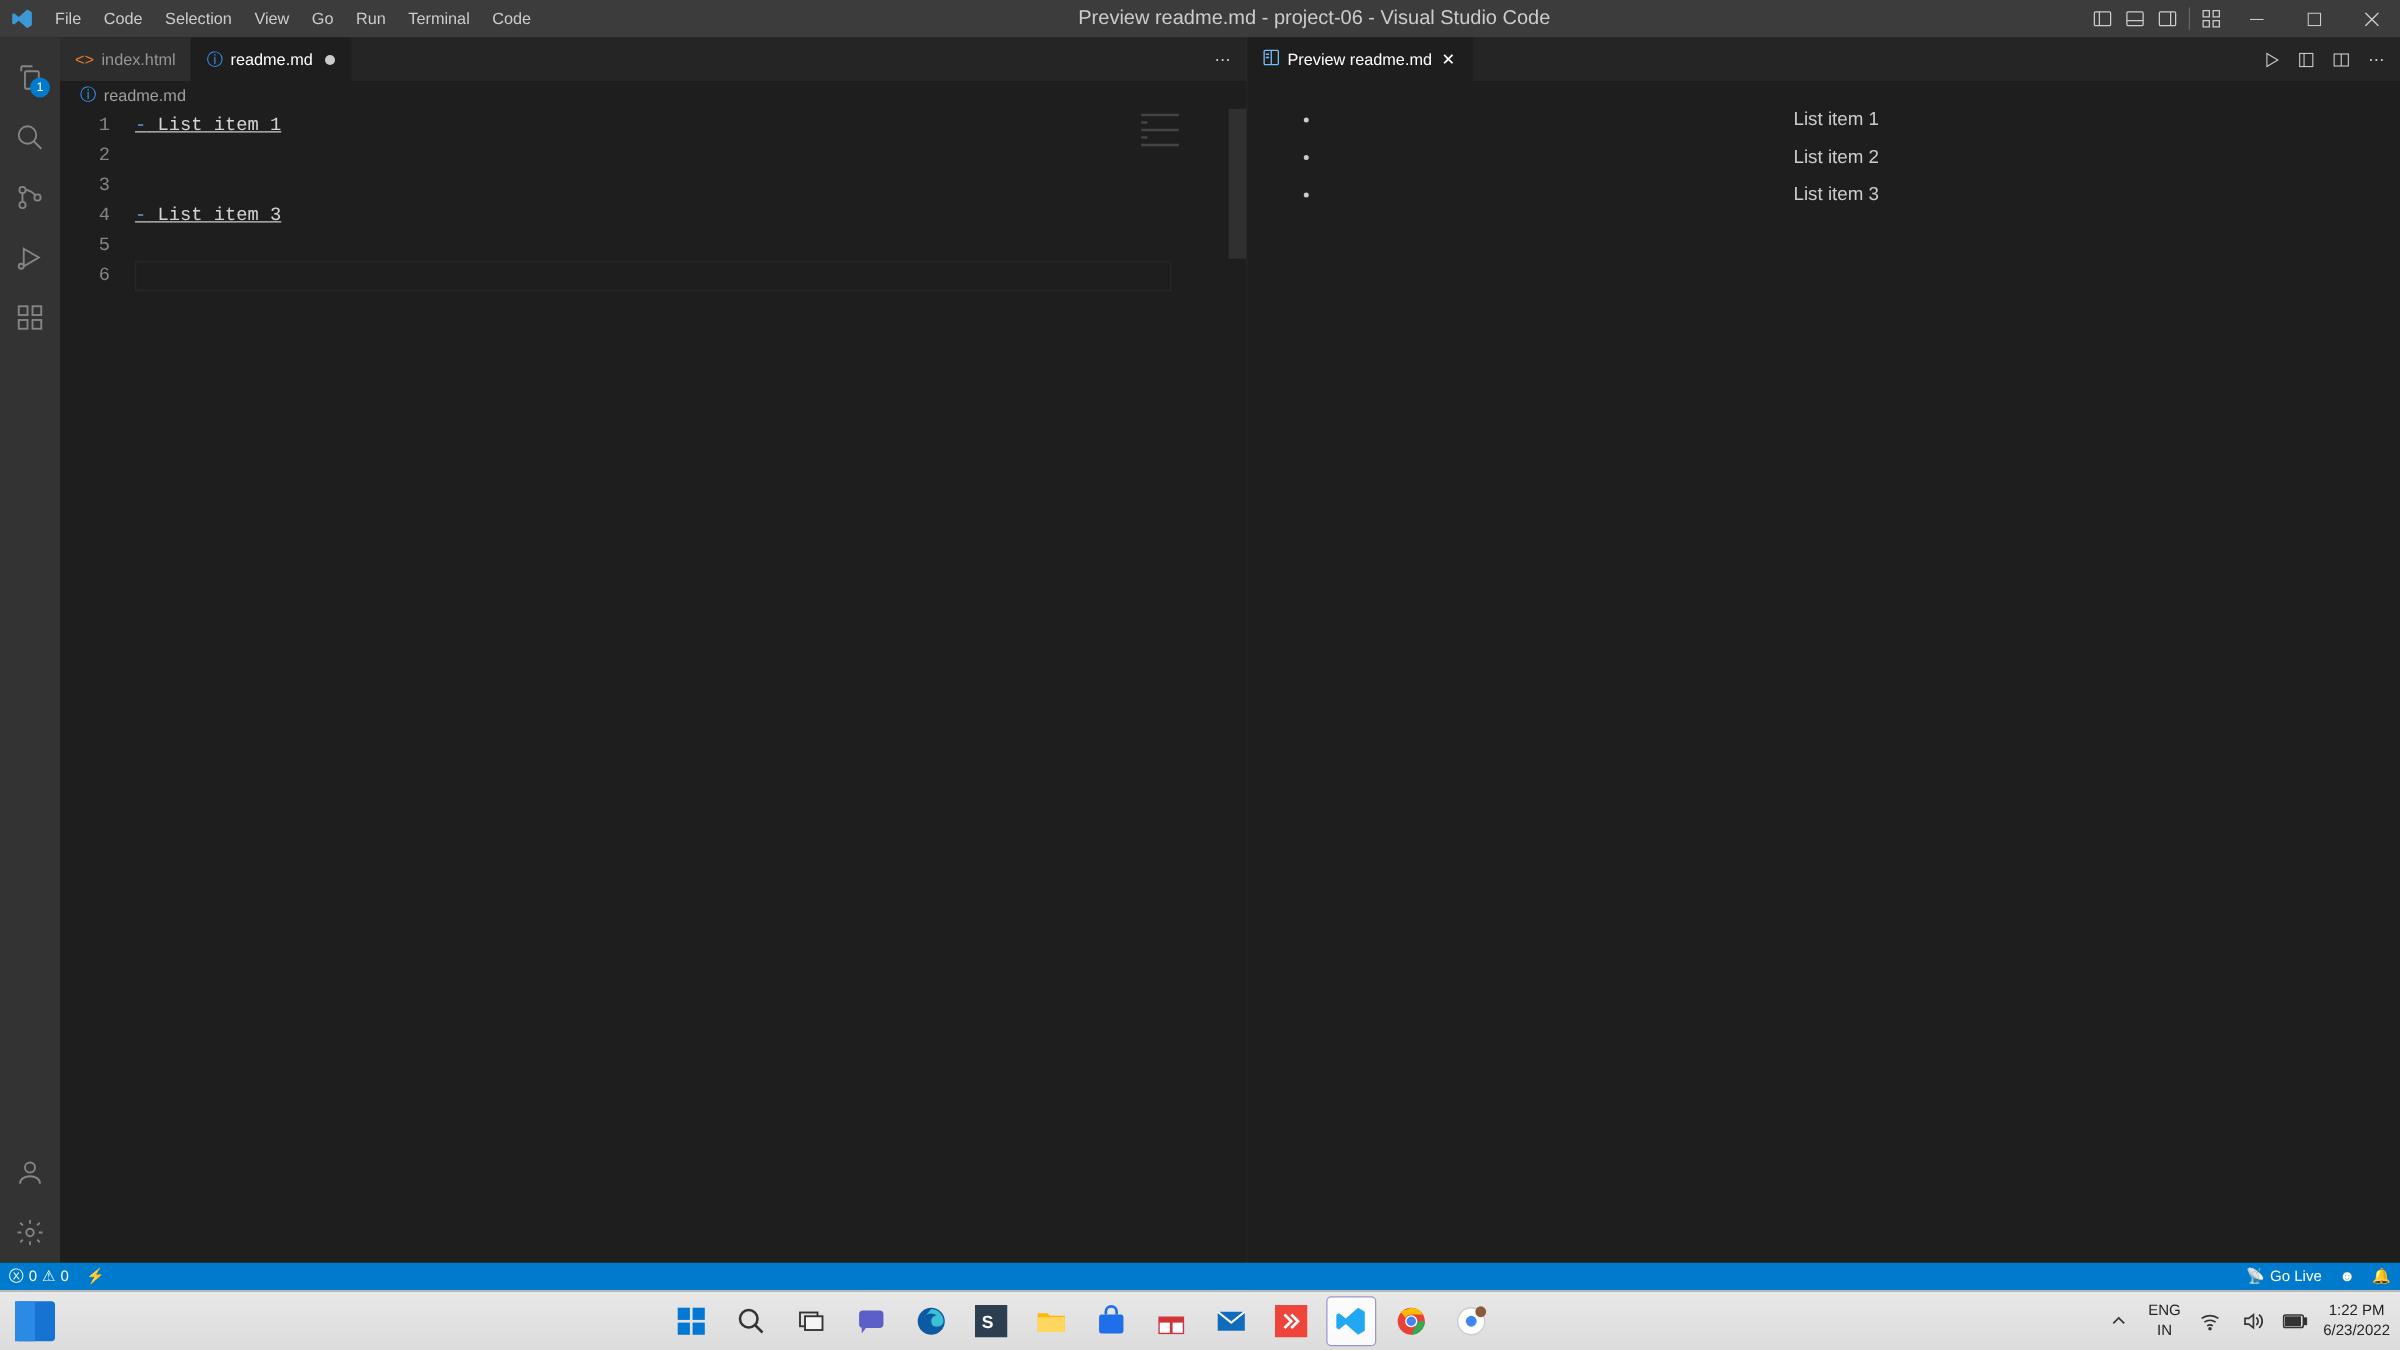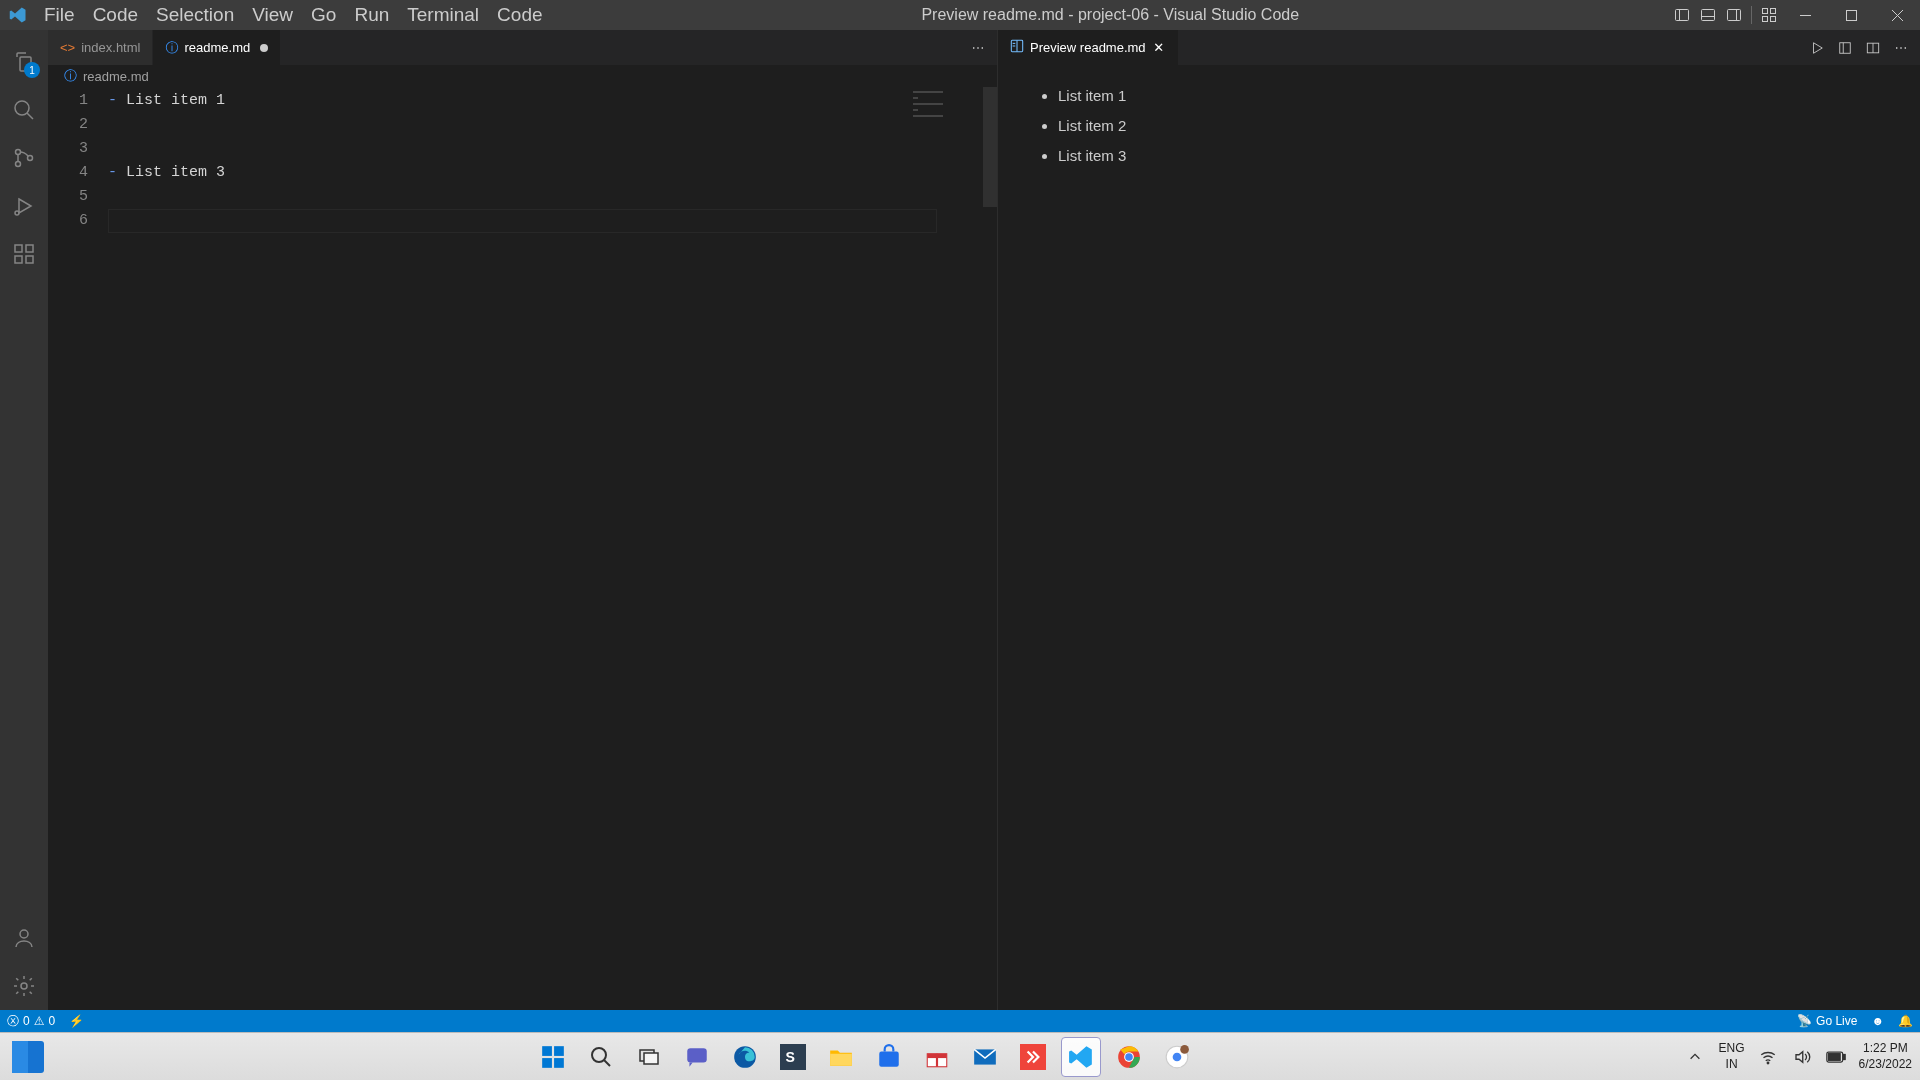--- a/index.html
+++ b/index.html
@@ -10,56 +10,56 @@
   overflow: hidden; font-size: 13px;
 }
 .titlebar {
   height: 30px; background: #3c3c3c;
   display: flex; align-items: center;
   -webkit-app-region: drag;
 }
 .titlebar .logo { width: 35px; display: flex; align-items: center; justify-content: center; }
 .titlebar .logo svg { width: 18px; height: 18px; }
 .menu { display: flex; }
-.menu-item { padding: 0 9px; height: 30px; line-height: 30px; cursor: pointer; color: #cccccc; font-size: 19px; }
+.menu-item { padding: 0 9px; height: 30px; line-height: 30px; cursor: pointer; color: #cccccc; font-size: 13px; }
 .title-center { flex: 1; text-align: center; color: #cccccc; font-size: 16px; }
 .window-controls { display: flex; align-items: center; }
 .layout-btn { width: 26px; height: 30px; display: flex; align-items: center; justify-content: center; cursor: pointer; color: #cccccc; }
 .layout-sep { width: 1px; height: 18px; background: #666; margin: 0 4px; }
 .win-btn { width: 46px; height: 30px; display: flex; align-items: center; justify-content: center; cursor: pointer; color: #cccccc; }
 
 .workbench { display: flex; height: calc(1080px - 30px - 22px - 48px); }
 .activitybar { width: 48px; background: #333333; display: flex; flex-direction: column; align-items: center; padding-top: 8px; }
 .activity-item { width: 48px; height: 48px; display: flex; align-items: center; justify-content: center; cursor: pointer; color: #858585; position: relative; }
 .activity-badge { position: absolute; bottom: 8px; right: 8px; background: #007acc; color: #fff; border-radius: 10px; min-width: 16px; height: 16px; font-size: 10px; display: flex; align-items: center; justify-content: center; padding: 0 4px; }
 .activity-spacer { flex: 1; }
 
 .editor-area { flex: 1; display: flex; }
 .editor-group { display: flex; flex-direction: column; position: relative; }
 .editor-group.left { width: 950px; border-right: 1px solid #2d2d2d; }
-.editor-group.right { flex: 1; }
+.editor-group.right { flex: 1; text-align: center; }
 
 .tabs { height: 35px; background: #252526; display: flex; align-items: stretch; }
 .tab { display: flex; align-items: center; padding: 0 12px; background: #2d2d2d; color: #969696; border-right: 1px solid #252526; cursor: pointer; gap: 6px; font-size: 13px; }
 .tab.active { background: #1e1e1e; color: #fff; }
 .tab .info-ico { color: #3794ff; }
 .tab .html-ico { color: #e37933; }
 .tab .close-ico { width: 14px; height: 14px; display: flex; align-items: center; justify-content: center; border-radius: 3px; }
 .tab .dirty { width: 8px; height: 8px; border-radius: 50%; background: #cccccc; margin-left: 4px; }
 .tabs-spacer { flex: 1; }
 .tab-actions { display: flex; align-items: center; padding-right: 8px; gap: 6px; color: #cccccc; }
 .tab-action { width: 22px; height: 22px; display: flex; align-items: center; justify-content: center; cursor: pointer; border-radius: 3px; }
 
 .breadcrumbs { height: 22px; background: #1e1e1e; display: flex; align-items: center; padding-left: 16px; color: #a0a0a0; font-size: 13px; gap: 6px; }
 .breadcrumbs .info-ico { color: #3794ff; }
 
 .editor-body { flex: 1; position: relative; display: flex; background: #1e1e1e; font-family: Consolas, 'Courier New', monospace; font-size: 15px; }
 .gutter { width: 60px; text-align: right; color: #858585; padding-right: 20px; padding-top: 2px; }
 .gutter-line { height: 24px; line-height: 24px; }
-.code { flex: 1; padding-top: 2px; position: relative; }
+.code { flex: 1; padding-top: 2px; position: relative; text-decoration: underline; }
 .code-line { height: 24px; line-height: 24px; white-space: pre; }
 .code-line .dash { color: #6796e6; }
 .code-line .txt { color: #d4d4d4; }
 .current-line-bg { position: absolute; left: 0; right: 60px; height: 24px; border: 1px solid #282828; pointer-events: none; }
 
 .minimap { position: absolute; right: 14px; top: 0; width: 80px; height: 100%; pointer-events: none; }
 .minimap-line { height: 2px; background: #444; margin: 4px 0 4px 10px; width: 30px; }
 .minimap .ruler-thumb { position:absolute; right:-14px; top:0; width:14px; height:120px; background: rgba(121,121,121,0.2); }
 
 .preview-body { flex: 1; background: #1e1e1e; padding: 16px 40px; color: #cccccc; font-family: 'Segoe UI', Arial, sans-serif; font-size: 15px; }

